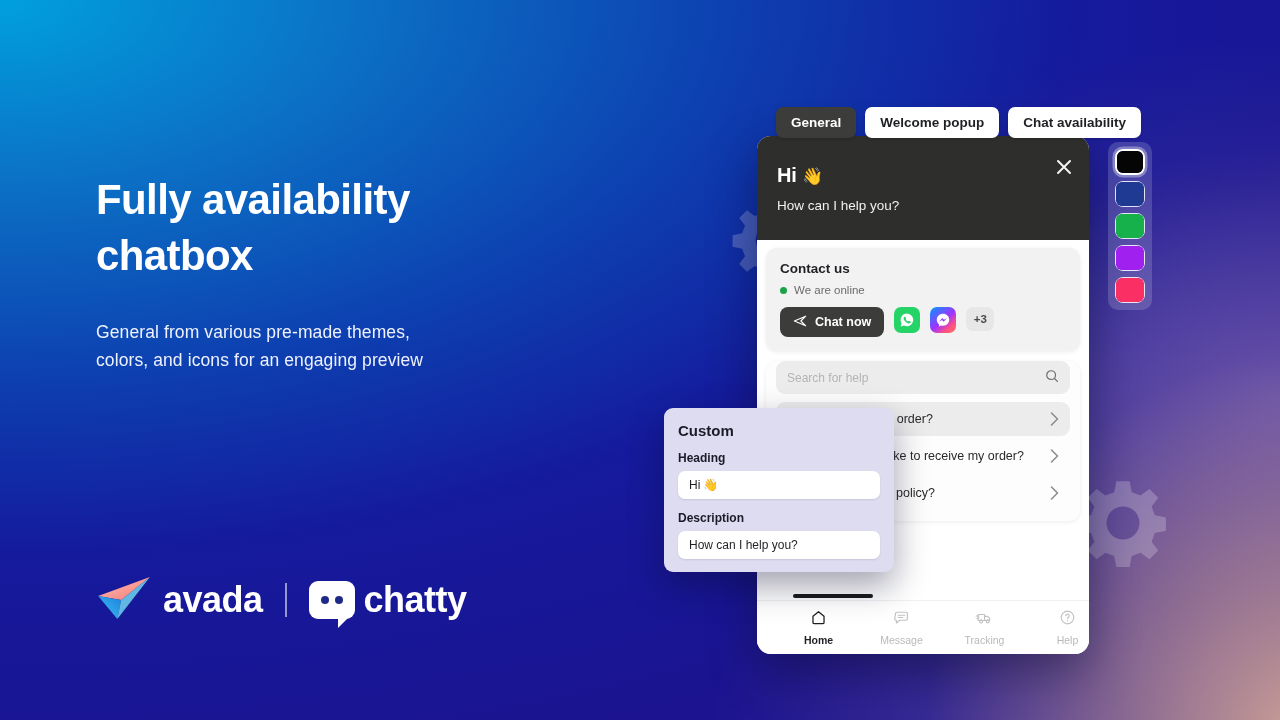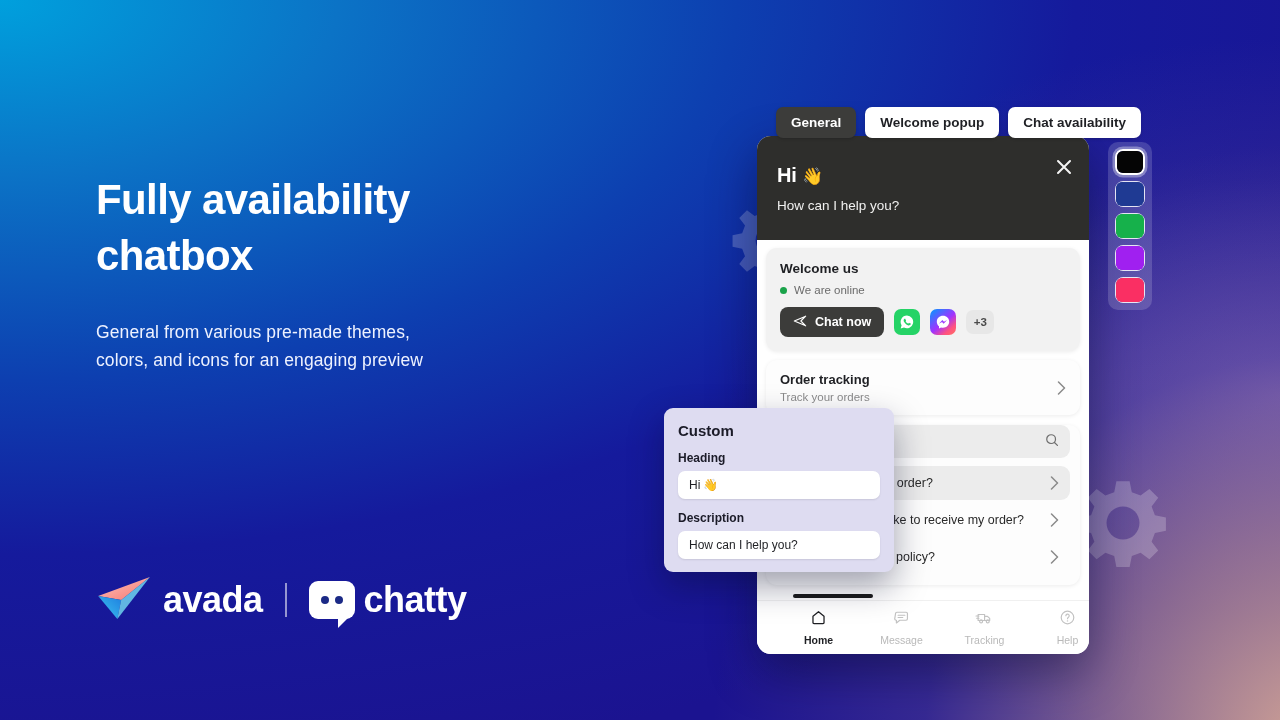--- a/index.html
+++ b/index.html
@@ -94,21 +94,21 @@
     box-shadow: 0 1px 4px rgba(0,0,0,0.08);
     margin-bottom: 9px;
   }
   .card.white { background: #fdfdfd; }
 
   .contact-card { padding: 13px 14px 14px 14px; }
   .contact-title { font-size: 13.5px; font-weight: bold; color: #1f2024; }
   .status-row { display: flex; align-items: center; gap: 7px; margin-top: 8px; }
   .dot { width: 7px; height: 7px; border-radius: 50%; background: #1aa34a; }
   .status-text { font-size: 11.5px; color: #6b6b6b; }
-  .chan-row { display: flex; align-items: center; gap: 10px; margin-top: 11px; }
+  .chan-row { display: flex; gap: 10px; margin-top: 11px; }
   .chat-now {
     height: 30px; padding: 0 13px; border-radius: 8px; background: #3c3c3a;
     display: flex; align-items: center; gap: 8px;
     color: #fff; font-size: 12.5px; font-weight: bold;
   }
   .chan-ico { width: 26px; height: 26px; border-radius: 7px; display: flex; align-items: center; justify-content: center; }
   .chan-wa { background: #25d366; }
   .chan-mg { background: linear-gradient(140deg, #0099ff 0%, #a033ff 52%, #ff5280 78%, #ff7061 100%); }
   .chan-more {
     min-width: 28px; height: 24px; padding: 0 7px; border-radius: 7px; background: #e7e7e7;
@@ -261,21 +261,21 @@
       <div class="w-greet">
         <span>Hi</span>
         <span class="wave">👋</span>
       </div>
       <div class="w-desc">How can I help you?</div>
     </div>
 
     <div class="w-body">
 
       <div class="card contact-card">
-        <div class="contact-title">Welcome us</div>
+        <div class="contact-title">Contact us</div>
         <div class="status-row">
           <span class="dot"></span>
           <span class="status-text">We are online</span>
         </div>
         <div class="chan-row">
           <div class="chat-now">
             <span>
               <svg width="14" height="14" viewBox="0 0 16 16">
                   <path d="M1.5 8 L14.5 2.5 L9 8 L14.5 13.5 Z" fill="none" stroke="#ffffff" stroke-width="1.3" stroke-linejoin="round"></path>
                 </svg>
@@ -289,33 +289,20 @@
           </div>
           <div class="chan-ico chan-mg">
             <svg width="16" height="16" viewBox="0 0 16 16">
                 <path fill="#ffffff" d="M8 1.8C4.5 1.8 1.8 4.4 1.8 7.7c0 1.85.86 3.49 2.2 4.57v2.23l2.03-1.12c.63.17 1.3.27 1.97.27 3.5 0 6.2-2.57 6.2-5.95S11.5 1.8 8 1.8zm.63 7.93L7.03 8.03 3.9 9.75l3.45-3.66 1.63 1.7 3.1-1.7-3.45 3.64z"></path>
               </svg>
           </div>
           <div class="chan-more">+3</div>
         </div>
       </div>
 
-      <div class="card white">
-        <div class="row">
-          <div>
-            <div class="row-title">Order tracking</div>
-            <div class="row-sub">Track your orders</div>
-          </div>
-          <span class="chev">
-            <svg width="9" height="14" viewBox="0 0 9 14">
-                <path d="M1.5 1 L7.5 7 L1.5 13" fill="none" stroke="currentColor" stroke-width="1.5" stroke-linecap="round" stroke-linejoin="round"></path>
-              </svg>
-          </span>
-        </div>
-      </div>
 
       <div class="card white" style="padding-bottom:8px;">
         <div class="searchbar">
           <span class="search-ph">Search for help</span>
           <span>
             <svg width="14" height="14" viewBox="0 0 16 16">
                 <circle cx="7" cy="7" r="5" fill="none" stroke="#6e6e6e" stroke-width="1.4"></circle>
                 <path d="M10.8 10.8 L14.2 14.2" stroke="#6e6e6e" stroke-width="1.4" stroke-linecap="round"></path>
               </svg>
           </span>

